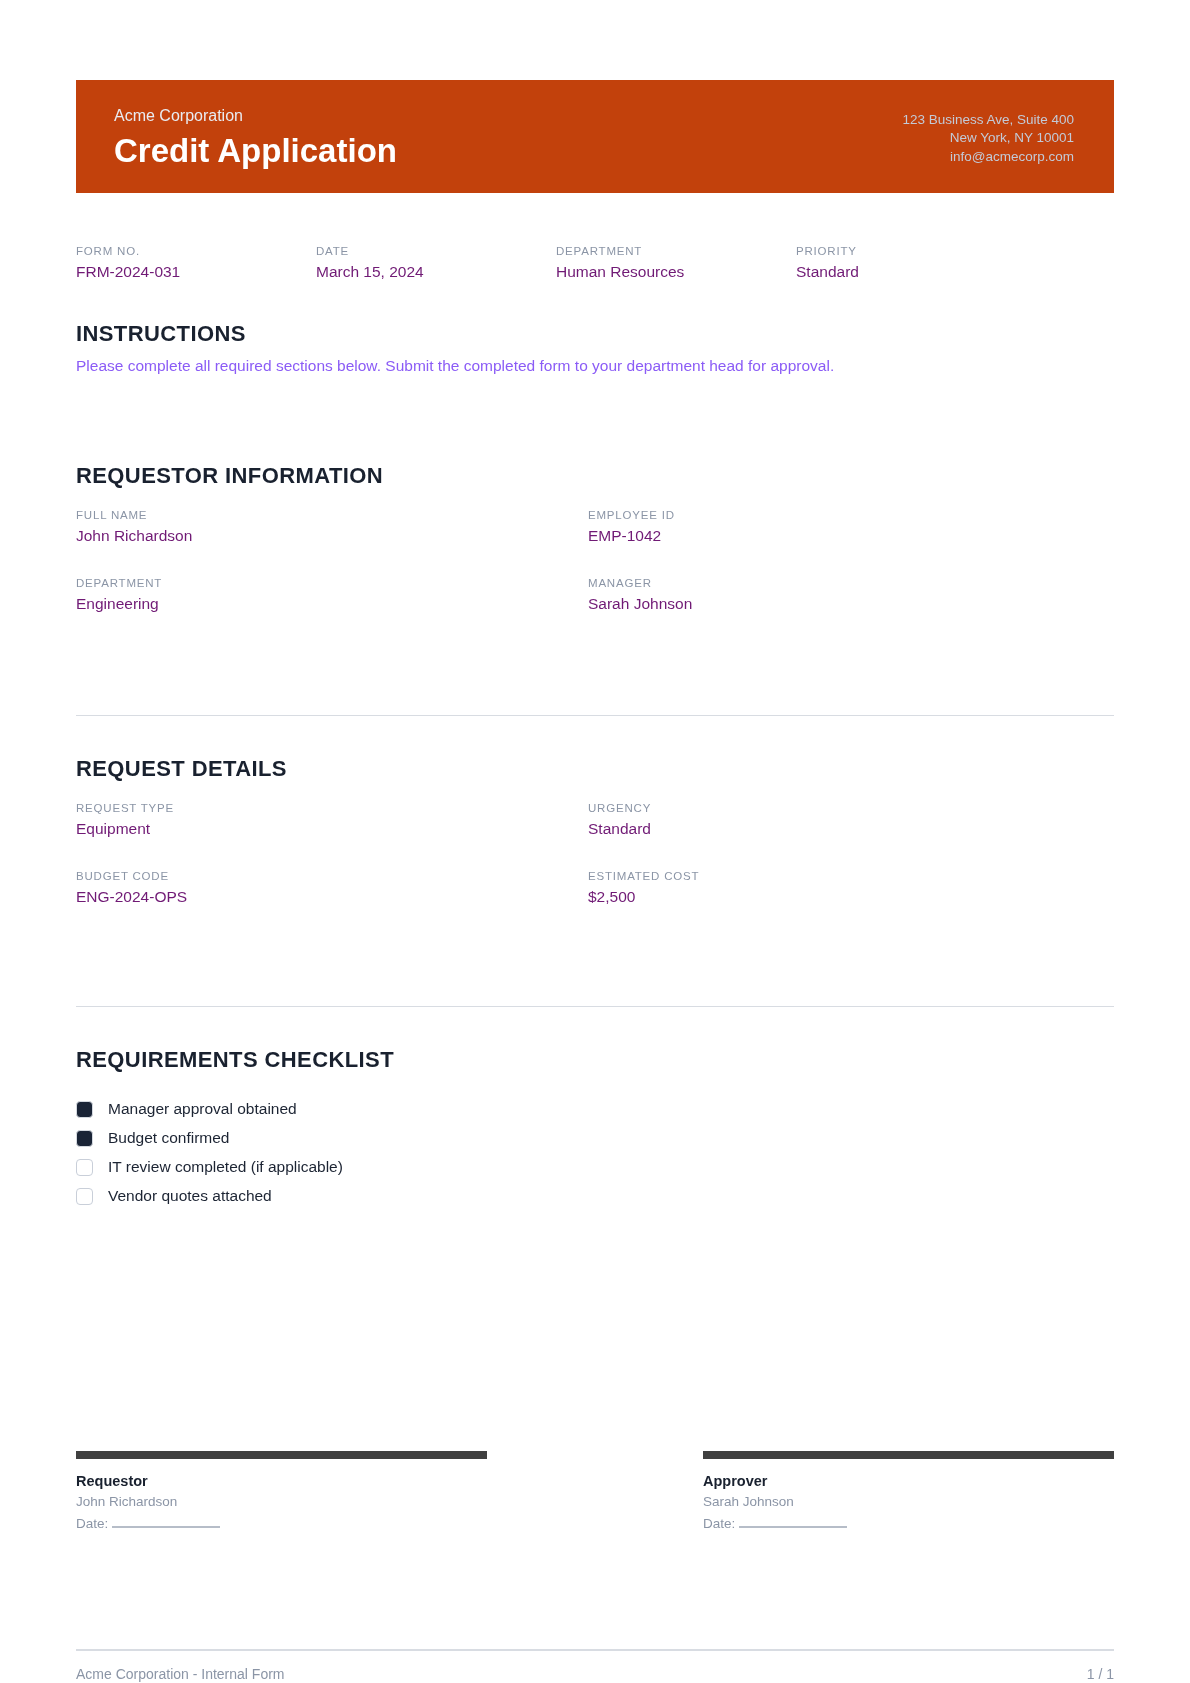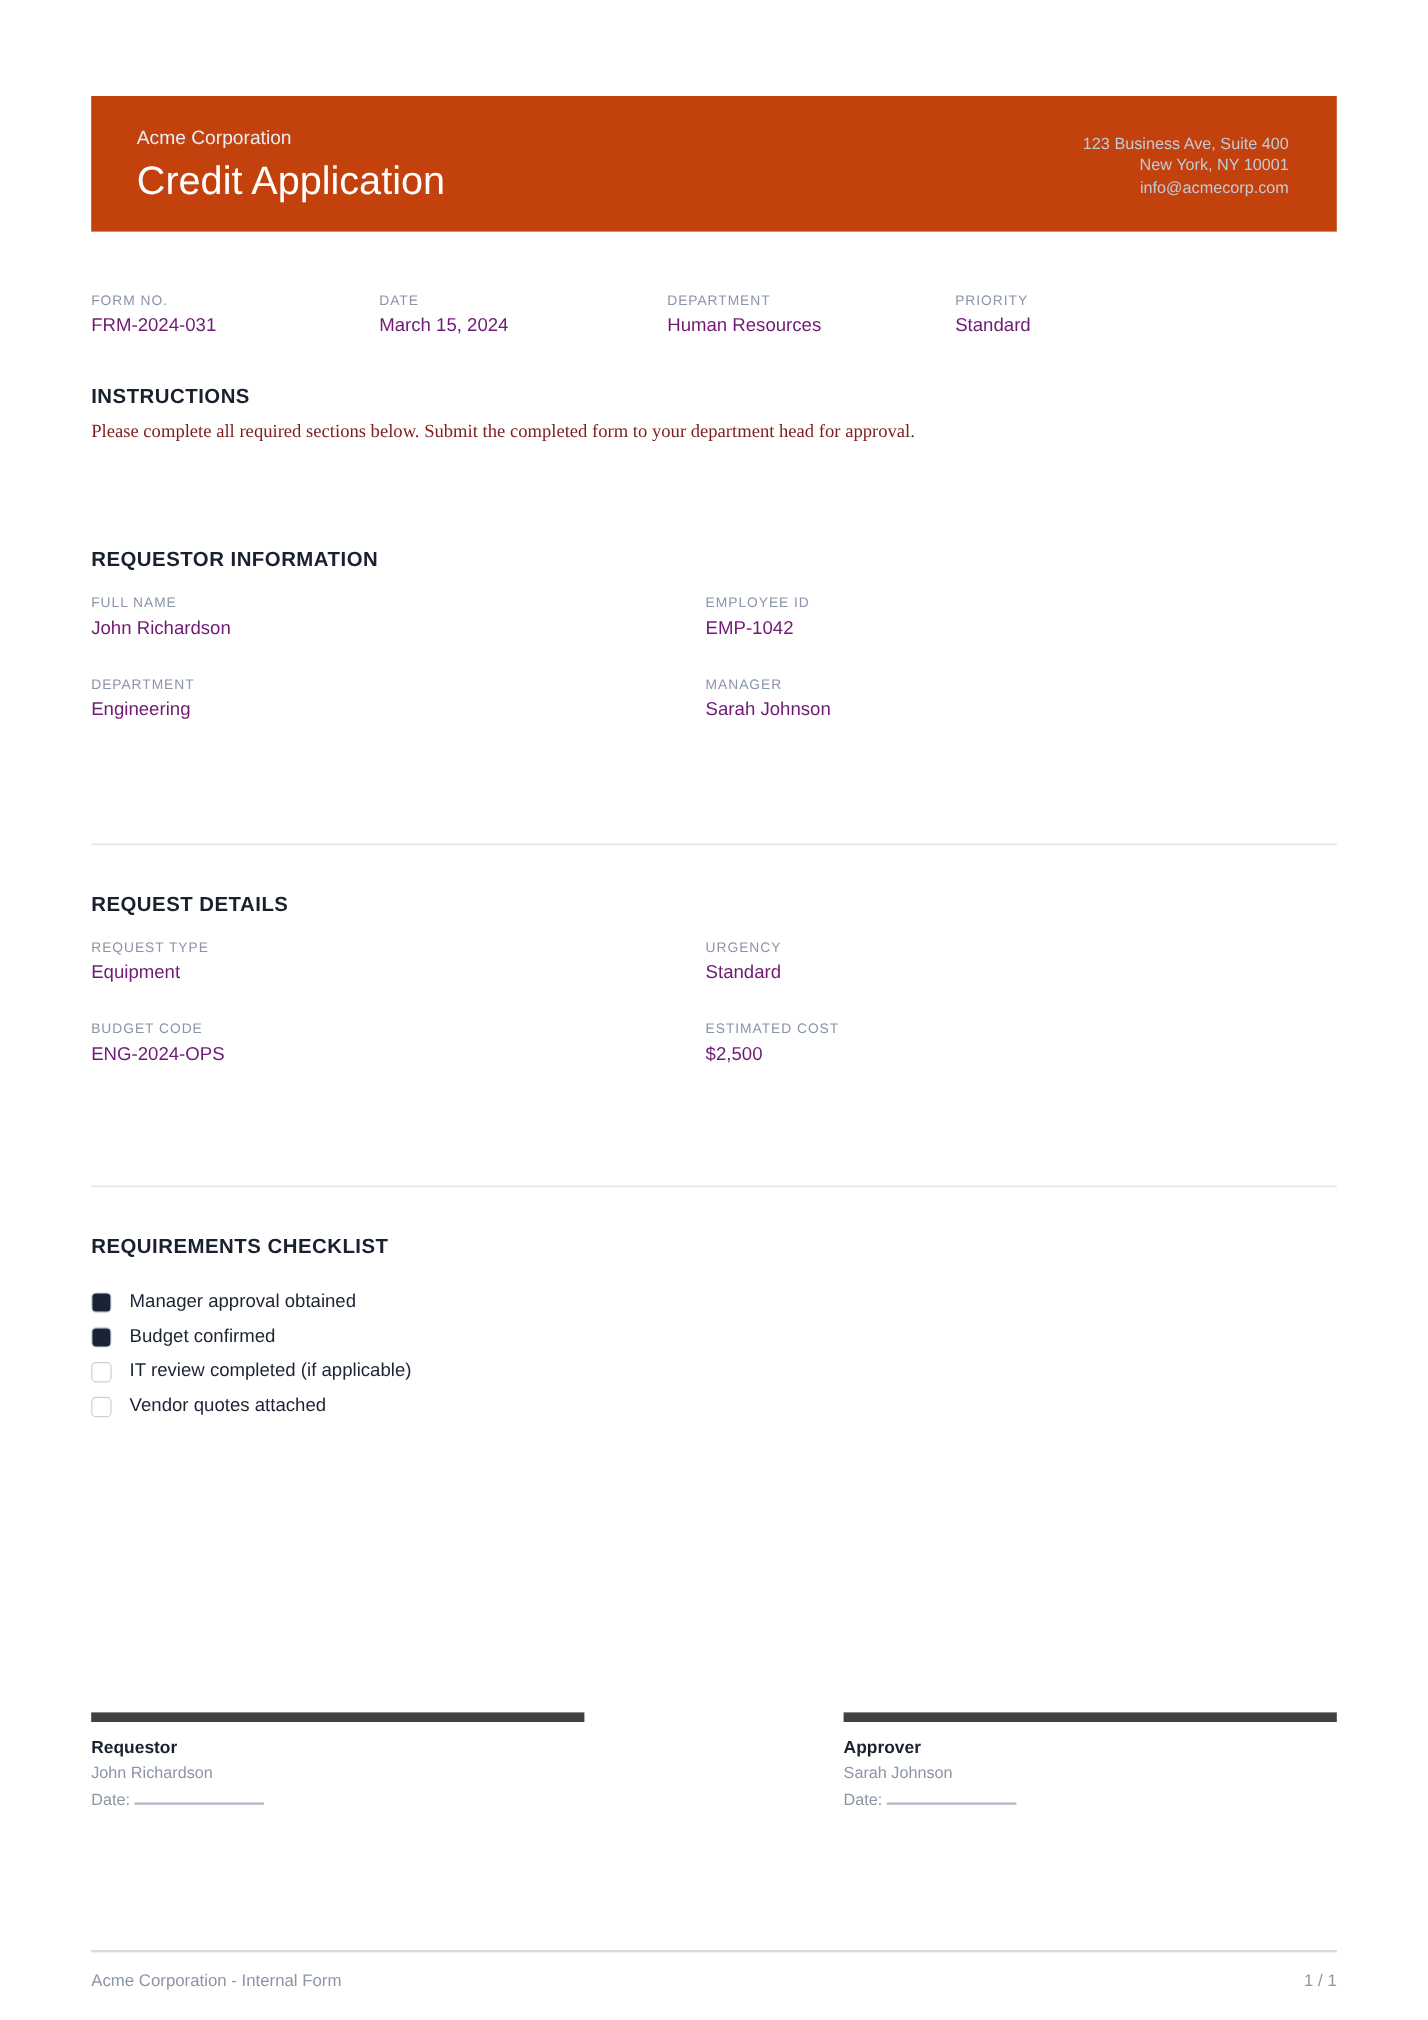--- a/index.html
+++ b/index.html
@@ -4,32 +4,32 @@
 <style>
   * { margin:0; padding:0; box-sizing:border-box; }
   html,body { background:#ffffff; }
   body { width:1190px; height:1683px; font-family:"Liberation Sans", sans-serif; }
   .page { position:relative; width:1190px; height:1683px; background:#ffffff; overflow:hidden; }
 
   
   .band { margin:80px 76px 0; height:113px; background:#c2410c; display:flex;
           justify-content:space-between; align-items:center; padding:4px 40px 0 38px; }
   .company { font-size:16px; color:#e9ecf2; margin-bottom:7px; }
-  .doc-title { font-size:33px; font-weight:normal; color:#ffffff; letter-spacing:0; }
+  .doc-title { font-size:33px; font-weight:bold; color:#ffffff; letter-spacing:0; }
   .band-right { text-align:right; font-size:13.5px; color:#c3cad7; line-height:1.34; }
 
   
   .meta-row { margin:52px 76px 0; display:grid; grid-template-columns:240px 240px 240px 1fr; }
   .label { font-size:11.5px; color:#8b95a6; letter-spacing:0.8px; margin-bottom:6px; }
   .value { font-size:15.5px; color:#701a75; }
 
-  .section-heading { font-size:17px; font-weight:bold; color:#19212f; letter-spacing:0.4px;margin-top:40px; }
+  .section-heading { font-size:22px; font-weight:bold; color:#19212f; letter-spacing:0.4px;margin-top:40px; }
 
   .sec-instructions { margin:36px 76px 0; }
-  .sec-instructions p { margin-top:10px; font-size:15.5px; color:#7f1d1d;font-family:Liberation Serif, serif; }
+  .sec-instructions p { margin-top:10px; font-size:15.5px; color:#8b5cf6; }
 
   .sec-fields { margin:0 76px; }
   .sec-requestor { margin-top:88px; }
   .sec-request { margin-top:25px; }
   .fields-grid { margin-top:20px; display:grid; grid-template-columns:480px 1fr; row-gap:13px;gap:32px; }
 
   .divider { margin:0 76px; border-top:1px solid #d8dce2; }
   .divider-1 { margin-top:102px; }
   .divider-2 { margin-top:100px; }
 

